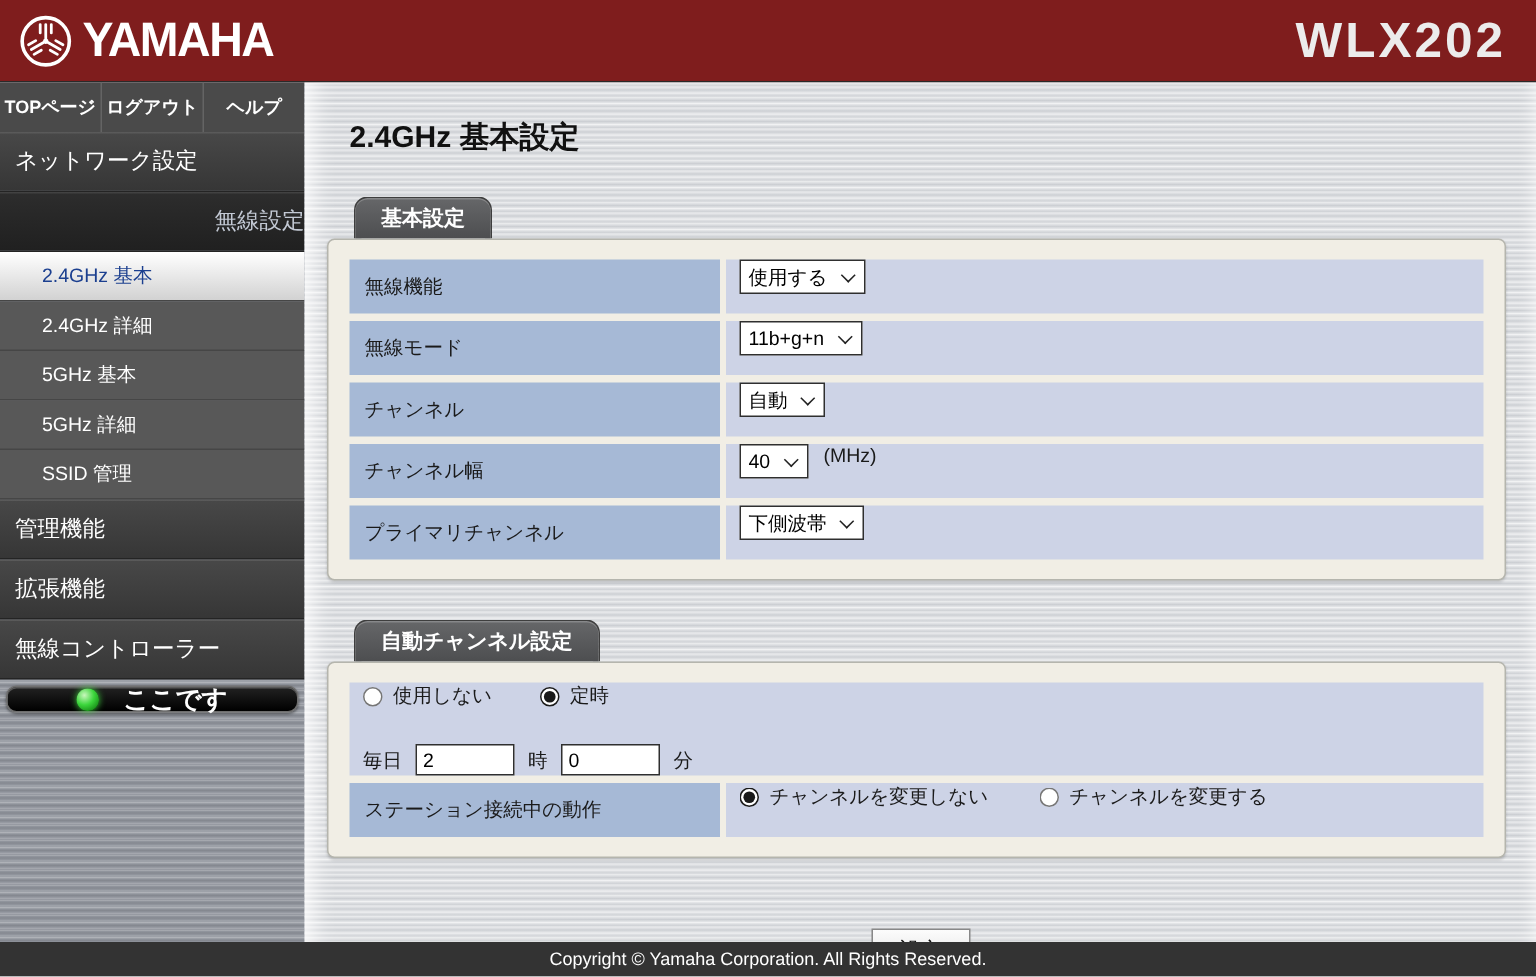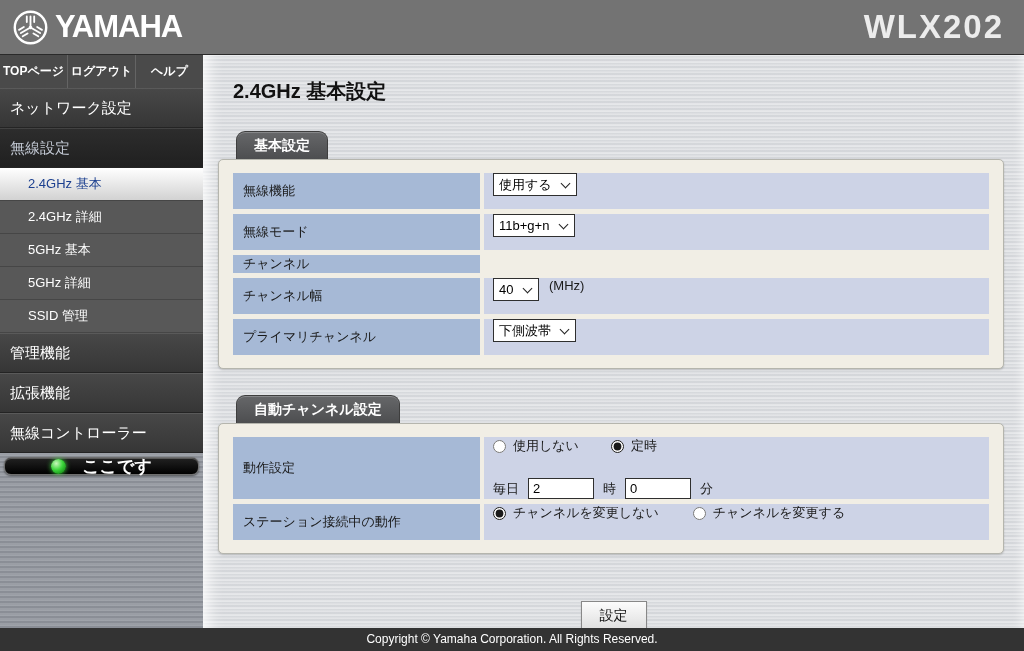--- a/index.html
+++ b/index.html
@@ -1,42 +1,42 @@
 <!DOCTYPE html>
 <html><head>
 <meta charset="utf-8">
 <style>
   * { box-sizing: border-box; margin: 0; padding: 0; }
   html,body { width:1024px; height:651px; overflow:hidden; }
   body { font-family:"Liberation Sans", sans-serif; }
   .page { width:1024px; height:651px; display:flex; flex-direction:column; background:#dcdee1; }
 
   
-  .header { flex:0 0 55px; background:#737373; display:flex; align-items:center;
+  .header { flex:0 0 55px; background:#7f1d1d; display:flex; align-items:center;
             justify-content:space-between; padding:0 20px 0 12px; border-bottom:1px solid #2a2a2a; }
   .brand { display:flex; align-items:center; gap:6px; }
   .brand-text { color:#fff; font-size:31px; font-weight:bold; letter-spacing:-1px; transform:scaleY(1.04); }
   .model-text { color:#ececec; font-size:33px; font-weight:bold; letter-spacing:2px; }
 
   
   .cols { flex:1 1 auto; display:flex; min-height:0; }
 
   
   .sidebar { flex:0 0 203px; width:203px; display:flex; flex-direction:column;
              background-color:#90949c;
              background-image:repeating-linear-gradient(180deg, rgba(255,255,255,.28) 0px, rgba(255,255,255,0) 1px, rgba(0,0,0,.08) 2px, rgba(255,255,255,0) 3px, rgba(255,255,255,.18) 4px, rgba(0,0,0,0) 5px); }
   .top-tabs { display:flex; height:33px; background:#4a4a4a; }
   .top-tab { flex:1; color:#fff; font-size:12px; line-height:33px; text-align:center;
              border-right:1px solid #646464; cursor:pointer; white-space:nowrap;font-weight:bold; }
   .top-tab:last-child { border-right:none; }
 
   .nav-item { height:40px; line-height:40px; padding-left:10px; font-size:15px; color:#fff;
               background:linear-gradient(#484848,#363636); border-bottom:1px solid #242424;
               box-shadow:inset 0 1px 0 rgba(255,255,255,.10); cursor:pointer; }
-  .nav-item.active-section { background:linear-gradient(#2d2d2d,#202020); color:#c3c9d4; }
+  .nav-item.active-section { background:linear-gradient(#2d2d2d,#202020); color:#c3c9d4;text-align:right; }
   .sub-item { height:33px; line-height:32px; padding-left:28px; font-size:13px; color:#fff;
               background:#585858; border-bottom:1px solid #464646; cursor:pointer; }
   .sub-item.selected { background:linear-gradient(#ffffff,#d2d2d2); color:#1b3f8f; }
 
   .here-wrap { padding:4px 4px 0 4px; }
   .here-btn { height:18px; width:100%; background:linear-gradient(#222,#000);
               border:1px solid #6e6e6e; border-radius:7px; display:flex; align-items:center;
               justify-content:center; gap:16px; color:#fff; font-weight:bold; font-size:17px;
               box-shadow:inset 0 1px 0 rgba(255,255,255,.25), 0 1px 2px rgba(0,0,0,.5); cursor:pointer; }
   .led { width:15px; height:15px; border-radius:50%;
@@ -171,20 +171,27 @@
           <div class="cell-value">
             <span class="sel">
               <select>
                 <option>11b+g+n</option>
               </select>
             </span>
           </div>
         </div>
         <div class="row">
           <div class="cell-label">チャンネル</div>
+          <div class="cell-value">
+            <span class="sel">
+              <select>
+                <option>自動</option>
+              </select>
+            </span>
+          </div>
         </div>
         <div class="row">
           <div class="cell-label">チャンネル幅</div>
           <div class="cell-value">
             <span class="sel">
               <select>
                 <option>40</option>
               </select>
             </span>
             <span class="suffix">(MHz)</span>
@@ -199,21 +206,20 @@
               </select>
             </span>
           </div>
         </div>
       </div>
 
       
       <div class="section-tab">自動チャンネル設定</div>
       <div class="panel">
         <div class="row">
-          <div class="cell-label">動作設定</div>
           <div class="cell-value tall">
             <div class="hline">
               <span class="radio-group">
                 <input type="radio" name="op-setting" style="">
                 <span>使用しない</span>
               </span>
               <span class="rg-gap"></span>
               <span class="radio-group">
                 <input type="radio" name="op-setting" checked="" style="">
                 <span>定時</span>

